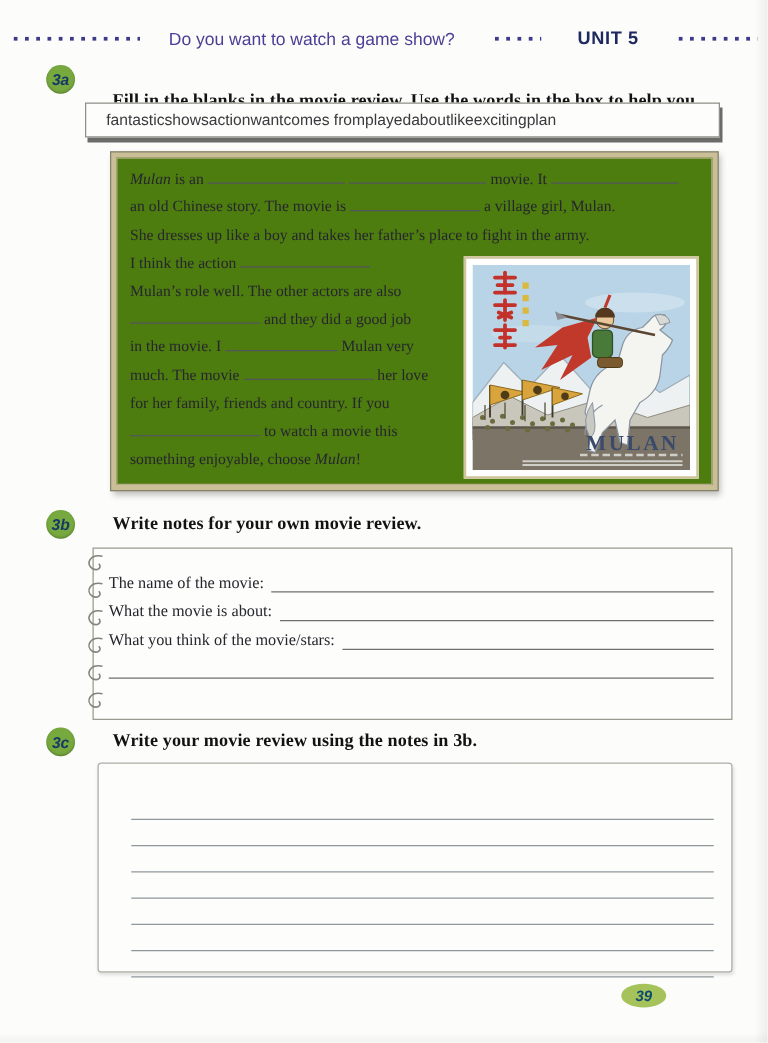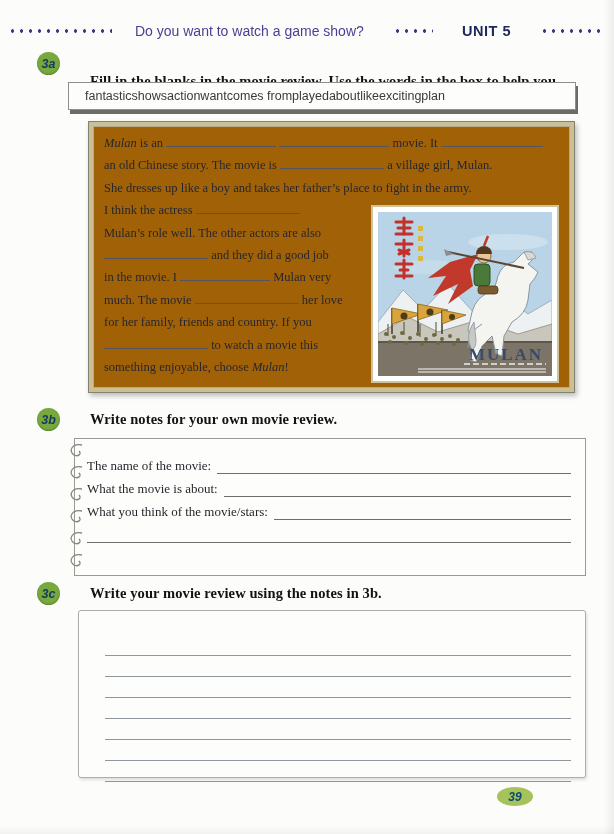--- a/index.html
+++ b/index.html
@@ -44,21 +44,21 @@
     display:flex;align-items:center;justify-content:flex-start;
     padding:0 16px;box-sizing:border-box;}
   .wb-word{font-family:"Liberation Sans",sans-serif;font-size:12.5px;color:#3a3a3e;
     white-space:nowrap;}
 
   
   .review-frame{position:absolute;top:121px;left:88px;width:487px;height:272px;
     box-sizing:border-box;border:1px solid #83826f;background:#cabf97;padding:4px;
     box-shadow:2px 3px 5px rgba(0,0,0,0.25);}
   .review-inner{width:100%;height:100%;box-sizing:border-box;
-    background:#a16207;border:1px solid #b5ac8a;padding:5px 10px 0 10px;overflow:hidden;}
+    background:#4d7c0f;border:1px solid #b5ac8a;padding:5px 10px 0 10px;overflow:hidden;}
   .rv-line{white-space:nowrap;font-size:12.5px;line-height:22.4px;color:#26262e;}
   .rv-i{font-style:italic;}
   .rv-blank{display:inline-block;height:12px;border-bottom:1px solid #55555e;
     vertical-align:baseline;}
   .review-body{display:flex;flex-direction:row;}
   .review-col-left{flex:1;min-width:0;}
 
   
   .illus{width:188px;box-sizing:border-box;border:2px solid #cfc39b;background:#fff;
     padding:5px;margin-left:6px;margin-top:6px;height:178px;}
@@ -115,21 +115,21 @@
 
 <div class="review-frame">
   <div class="review-inner">
     <div>
         <div class="rv-line"><span class="rv-i">Mulan</span><span> is an </span><span class="rv-blank" style="width: 110px;"></span><span> </span><span class="rv-blank" style="width: 110px;"></span><span> movie. It </span><span class="rv-blank" style="width: 102px;"></span></div>
         <div class="rv-line"><span>an old Chinese story. The movie is </span><span class="rv-blank" style="width: 104px;"></span><span> a village girl, Mulan.</span></div>
         <div class="rv-line"><span>She dresses up like a boy and takes her father’s place to fight in the army.</span></div>
       </div>
     <div class="review-body">
       <div class="review-col-left">
-          <div class="rv-line"><span>I think the actress </span><span class="rv-blank" style="width: 104px;"></span></div>
+          <div class="rv-line"><span>I think the action </span><span class="rv-blank" style="width: 104px;"></span></div>
           <div class="rv-line"><span>Mulan’s role well. The other actors are also</span></div>
           <div class="rv-line"><span class="rv-blank" style="width: 104px;"></span><span> and they did a good job</span></div>
           <div class="rv-line"><span>in the movie. I </span><span class="rv-blank" style="width: 90px;"></span><span> Mulan very</span></div>
           <div class="rv-line"><span>much. The movie </span><span class="rv-blank" style="width: 104px;"></span><span> her love</span></div>
           <div class="rv-line"><span>for her family, friends and country. If you</span></div>
           <div class="rv-line"><span class="rv-blank" style="width: 104px;"></span><span> to watch a movie this</span></div>
           <div class="rv-line"><span>something enjoyable, choose </span><span class="rv-i">Mulan</span><span>!</span></div>
         </div>
       <div class="illus">
         <svg width="174" height="164" viewBox="0 0 174 164">

